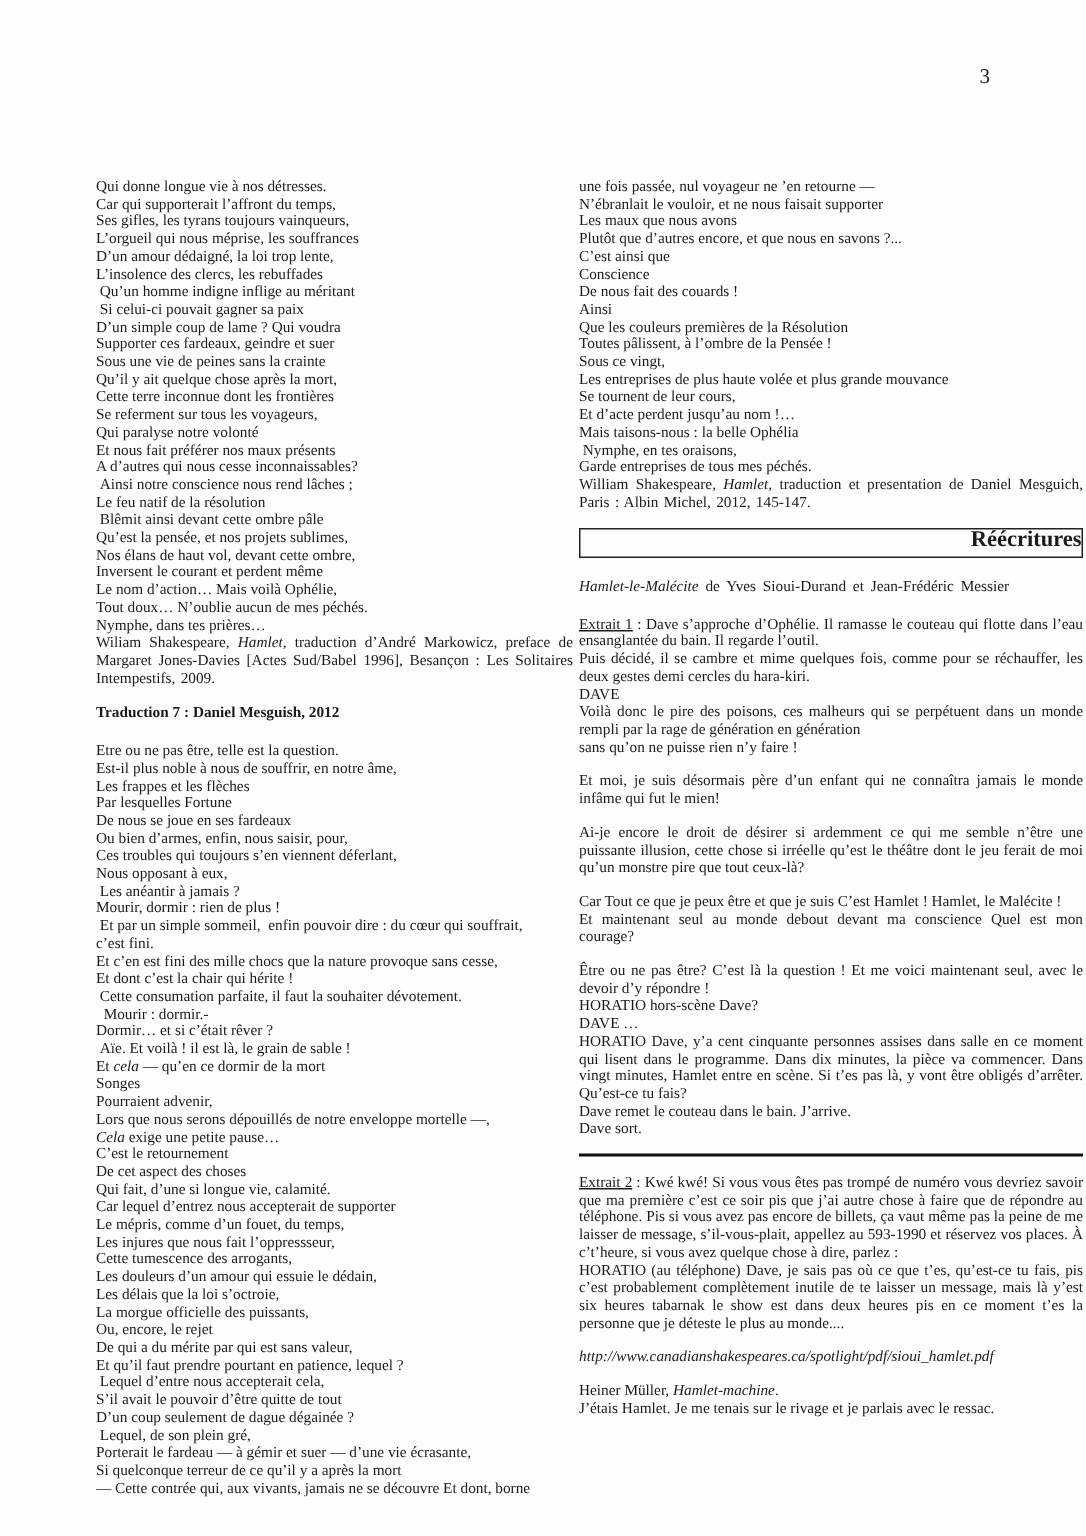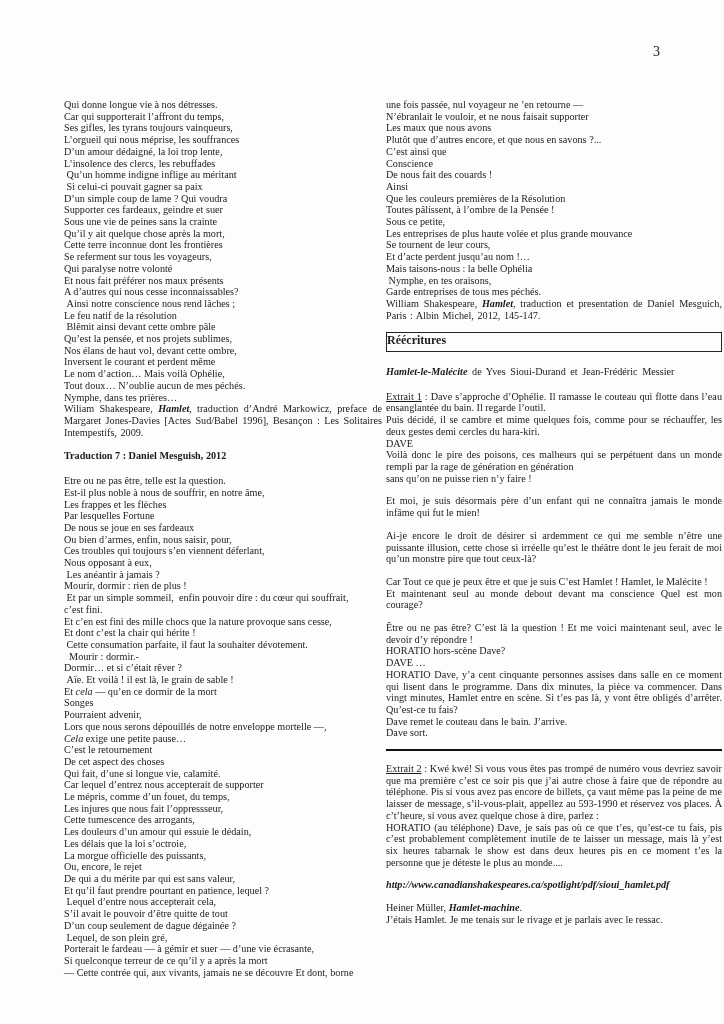--- a/index.html
+++ b/index.html
@@ -3,35 +3,35 @@
 <meta charset="utf-8">
 <style>
   html,body{margin:0;padding:0;background:#ffffff;}
   .sheet{
     position:relative;width:724px;height:1024px;background:#fdfdfc;
     font-family:"Liberation Serif","DejaVu Serif",serif;color:#1b1b1b;
     overflow:hidden;
   }
   .page-number{position:absolute;top:44px;right:64px;font-size:14px;}
   .columns{position:absolute;top:99px;left:64px;display:flex;gap:4px;}
-  .col{font-size:10.2px;line-height:11.7px;}
+  .col{font-size:10.2px;line-height:11.7px;margin-top:20px;}
   .col-left{width:318px;flex:none;}
   .col-right{width:336px;flex:none;}
   .poem .pline{white-space:pre-wrap;}
   .jpara{margin:0;text-align:justify;}
   .jpara.gap{margin-top:11px;}
   .attr{text-align:justify;word-spacing:1px;}
   .trad-heading{font-weight:bold;margin:12px 0 13px;}
-  .rubric-box{border:1.5px solid #222;margin:11px 0 14px;padding:2px 0 4px;text-align:left;font-weight:bold;font-size:12px;}
+  .rubric-box{border:1.5px solid #222;margin:11px 0 14px;padding:2px 0 4px;text-align:right;font-weight:bold;font-size:15px;}
   .section-title{margin:0 0 13px;word-spacing:2px;}
   .thick-rule{border:none;border-top:2.2px solid #111;margin:10px 0 12px;}
   .url{overflow-wrap:anywhere;word-spacing:1px;}
   .rb{font-weight:normal;}
   .ri{font-style:italic;text-align:center;}
-  .rbi{font-weight:bold;font-style:italic;}
+  .rbi{font-weight:normal;font-style:italic;}
   .ru{text-decoration:underline;}
 </style>
 </head>
 <body>
 
 <div class="sheet">
   <div class="page-number">3</div>
   <div class="columns">
     <div class="col col-left">
       <div class="poem">
@@ -115,21 +115,21 @@
           <div class="pline">une fois passée, nul voyageur ne ’en retourne —</div>
           <div class="pline">N’ébranlait le vouloir, et ne nous faisait supporter</div>
           <div class="pline">Les maux que nous avons</div>
           <div class="pline">Plutôt que d’autres encore, et que nous en savons ?...</div>
           <div class="pline">C’est ainsi que</div>
           <div class="pline">Conscience</div>
           <div class="pline">De nous fait des couards !</div>
           <div class="pline">Ainsi</div>
           <div class="pline">Que les couleurs premières de la Résolution</div>
           <div class="pline">Toutes pâlissent, à l’ombre de la Pensée !</div>
-          <div class="pline">Sous ce petite,</div>
+          <div class="pline">Sous ce vingt,</div>
           <div class="pline">Les entreprises de plus haute volée et plus grande mouvance</div>
           <div class="pline">Se tournent de leur cours,</div>
           <div class="pline">Et d’acte perdent jusqu’au nom !…</div>
           <div class="pline">Mais taisons-nous : la belle Ophélia</div>
           <div class="pline"> Nymphe, en tes oraisons,</div>
           <div class="pline">Garde entreprises de tous mes péchés.</div>
         </div>
       <p class="jpara attr"><span class="rb">William Shakespeare, </span><span class="rbi">Hamlet</span><span class="rb">, traduction et presentation de Daniel Mesguich, Paris : Albin Michel, 2012, 145-147.</span></p>
       <div class="rubric-box">
         <span>Réécritures</span>

